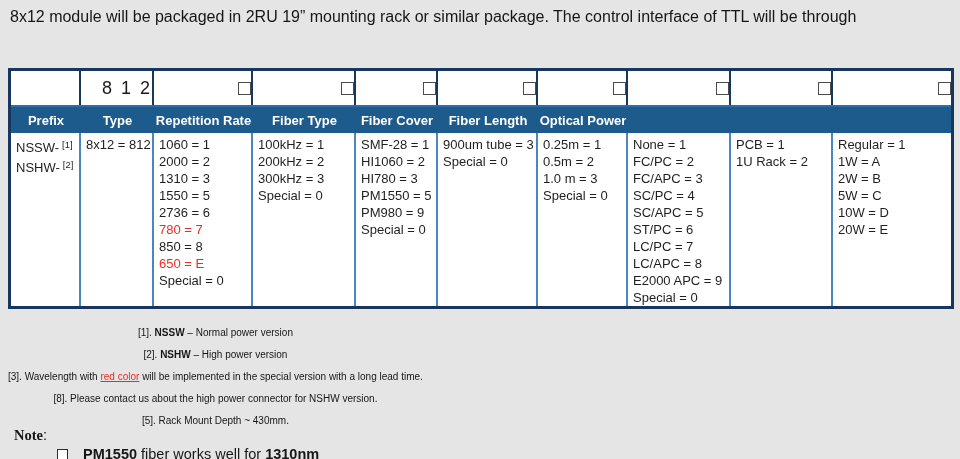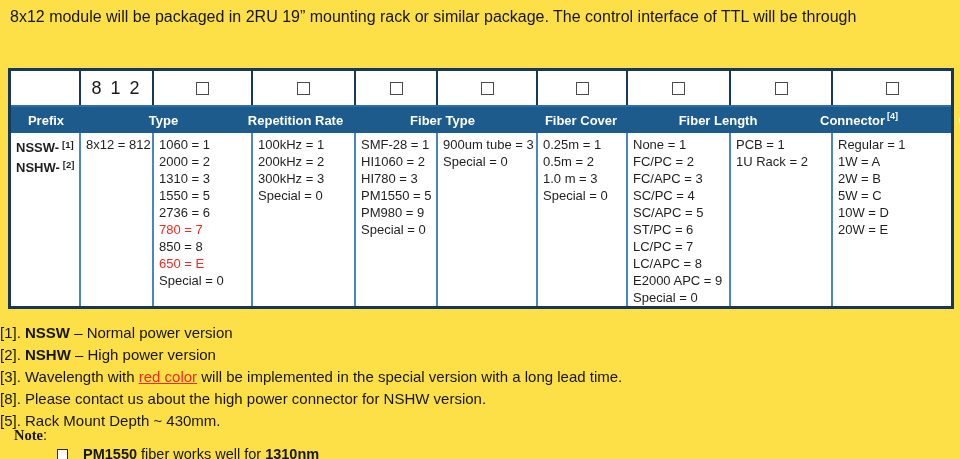--- a/index.html
+++ b/index.html
@@ -1,55 +1,55 @@
 <!DOCTYPE html>
 <html><head>
 <meta charset="utf-8">
 <style>
   * { margin:0; padding:0; box-sizing:border-box; }
   html,body { width:960px; height:459px; background:#ffffff;
               font-family:"Liberation Sans", sans-serif; }
-  .page { position:relative; width:960px; height:459px; overflow:hidden; background:#fde047; }
+  .page { position:relative; width:960px; height:459px; overflow:hidden; background:#e5e5e5; }
 
   
   .intro { position:absolute; left:10px; top:5px; width:944px;
            font-size:16px; line-height:23px; color:#161616; }
   .intro span { display:block; }
 
   
   .otable { position:absolute; left:8px; top:68px; width:946px;
             border:3px solid #17375E; background:#fff; }
   .grid { display:grid;
           grid-template-columns:70px 73px 99px 103px 82px 100px 90px 103px 102px 118px; }
 
   .row-top { height:36px; border-bottom:2px solid #2E6DA8; }
-  .row-top .tcell { display:flex; align-items:center; justify-content:center;
+  .row-top .tcell { display:flex; align-items:center; justify-content:flex-end;
                     border-right:2px solid #17375E; background:#fff; }
   .row-top .tcell:last-child { border-right:none; }
   .type-code { font-size:18px; letter-spacing:2px; color:#1a1a1a; }
   .checkbox { width:13px; height:13px; border:1.5px solid #4a4a4a; background:#fff;
               display:inline-block; }
 
-  .row-head { background:#1D5B8C; height:26px;gap:46px; }
+  .row-head { background:#1D5B8C; height:26px; }
   .row-head .hcell { display:flex; align-items:center; justify-content:center;
                      color:#ffffff; font-weight:bold; font-size:13px; white-space:nowrap; }
   .hsup { font-size:9px; display:inline-block; transform:translateY(-4px); margin-left:2px; }
 
   .row-body .bcell { border-right:2px solid #4A86C2; min-height:172px;
                      padding:3px 2px 0 5px; font-size:13px; line-height:17px;
                      color:#1f1f1f; white-space:nowrap; }
   .row-body .bcell:last-child { border-right:none; }
   .opt { white-space:nowrap; }
-  .opt.bold { font-weight:bold; }
+  .opt.bold { font-weight:normal; }
   .opt.red { color:#EE2B23; }
   .isup { font-size:9.5px; vertical-align:4px; margin-left:3px; }
 
   
-  .footnotes { position:absolute; left:0; top:322px; font-size:15px;
-               line-height:22px; color:#161616; }
+  .footnotes { position:absolute; left:8px; top:322px; font-size:10px;
+               line-height:22px; color:#161616;text-align:center; }
   .fline b { font-weight:bold; }
   .red-text { color:#EE2B23;text-decoration:underline; }
 
   
   .note { position:absolute; left:14px; top:427px; font-size:14.5px; color:#161616; }
   .note-head { line-height:17px; }
   .note-label { font-weight:bold;font-family:Liberation Serif, serif; }
   .note-item { margin-top:2px; display:flex; align-items:center; }
   .bullet-box { width:11px; height:11px; border:1.5px solid #2b2b2b; background:#fff;
                 display:inline-block; margin-left:43px; margin-right:15px; flex:0 0 auto; }
@@ -110,24 +110,20 @@
       <div class="hcell">
         <span>Fiber Type</span>
       </div>
       <div class="hcell">
         <span>Fiber Cover</span>
       </div>
       <div class="hcell">
         <span>Fiber Length</span>
       </div>
       <div class="hcell">
-        <span>Connector</span>
-          <span class="hsup">[4]</span>
-      </div>
-      <div class="hcell">
         <span>Optical Power</span>
       </div>
     </div>
 
     <div class="grid row-body">
       <div class="bcell">
 
       <div class="opt bold"><span>NSSW-</span><span class="isup">[1]</span></div>
           <div class="opt bold"><span>NSHW-</span><span class="isup">[2]</span></div>
         </div>

